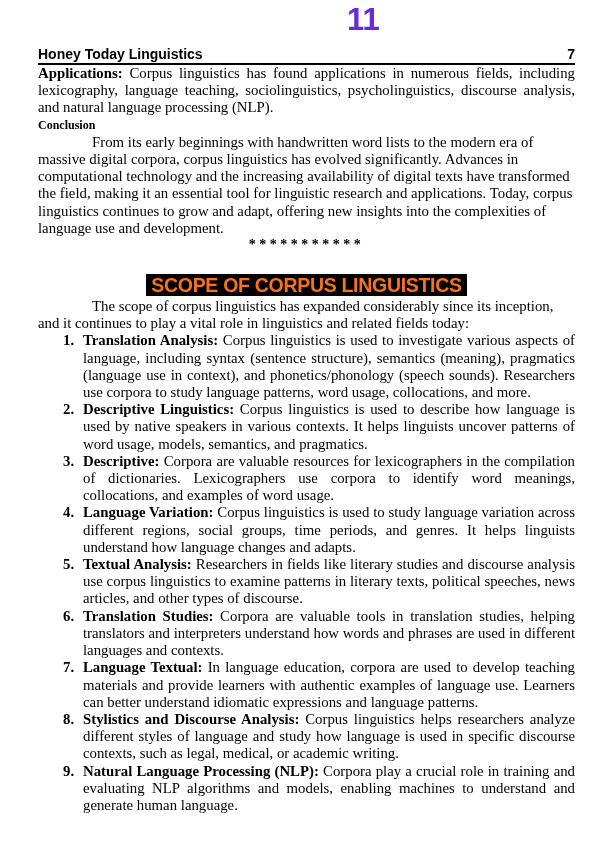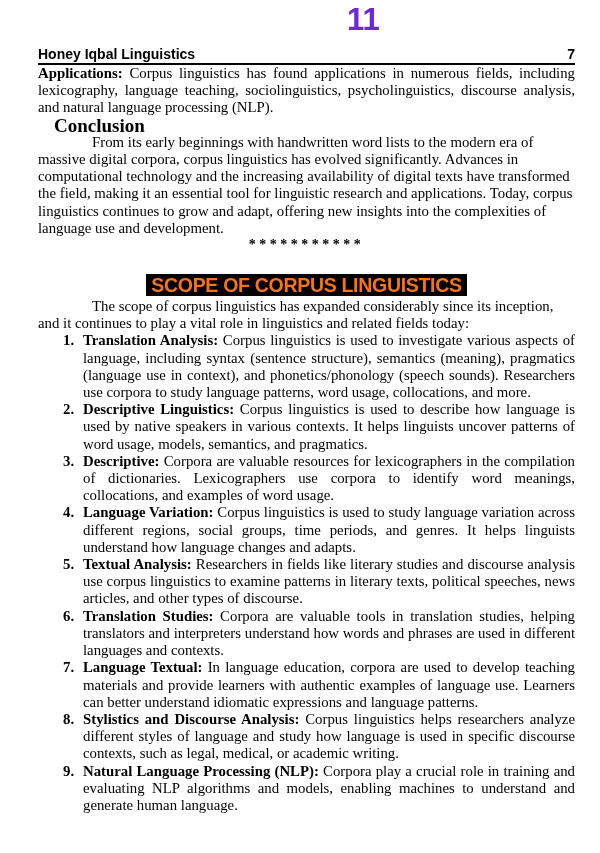--- a/index.html
+++ b/index.html
@@ -27,21 +27,21 @@
     font-family:"Liberation Sans", sans-serif;
     font-weight:bold; font-size:14px; line-height:16px;
   }
   .header .h-left  { flex:1; text-align:left;  }
   .header .h-center{ flex:0 0 auto; text-align:center; }
   .header .h-right { flex:1; text-align:right; }
 
   .para { margin:0; font-size:14.8px; line-height:17.2px; }
   .justify { text-align:justify; }
   .indent { text-indent:54px; }
-  .bold-heading { font-weight:bold; font-size:19px; line-height:17.2px;margin-left:16px; }
+  .bold-heading { font-weight:bold; font-size:12px; line-height:17.2px; }
 
   .separator {
     text-align:center; font-weight:bold;
     font-size:14px; line-height:16px; letter-spacing:3.5px;
   }
   .banner-wrap { text-align:center; margin:1px 0 2px 0; }
   .banner {
     display:inline-block;
     background:#000; color:#f97316;
     font-family:"Liberation Sans", sans-serif;
@@ -62,21 +62,21 @@
   }
 </style>
 </head>
 <body>
 
 <div class="page">
 
   <div class="red-num">11</div>
 
   <div class="header">
-    <span class="h-left">Honey Iqbal Linguistics</span>
+    <span class="h-left">Honey Today Linguistics</span>
     <span class="h-center">7</span>
   </div>
 
   <p class="para justify"><b>Applications: </b><span>Corpus linguistics has found applications in numerous fields, including lexicography, language teaching, sociolinguistics, psycholinguistics, discourse analysis, and natural language processing (NLP).</span></p>
 
   <div class="bold-heading">Conclusion</div>
 
   <p class="para indent">From its early beginnings with handwritten word lists to the modern era of massive digital corpora, corpus linguistics has evolved significantly. Advances in computational technology and the increasing availability of digital texts have transformed the field, making it an essential tool for linguistic research and applications. Today, corpus linguistics continues to grow and adapt, offering new insights into the complexities of language use and development.</p>
 
   <div class="separator">***********</div>

